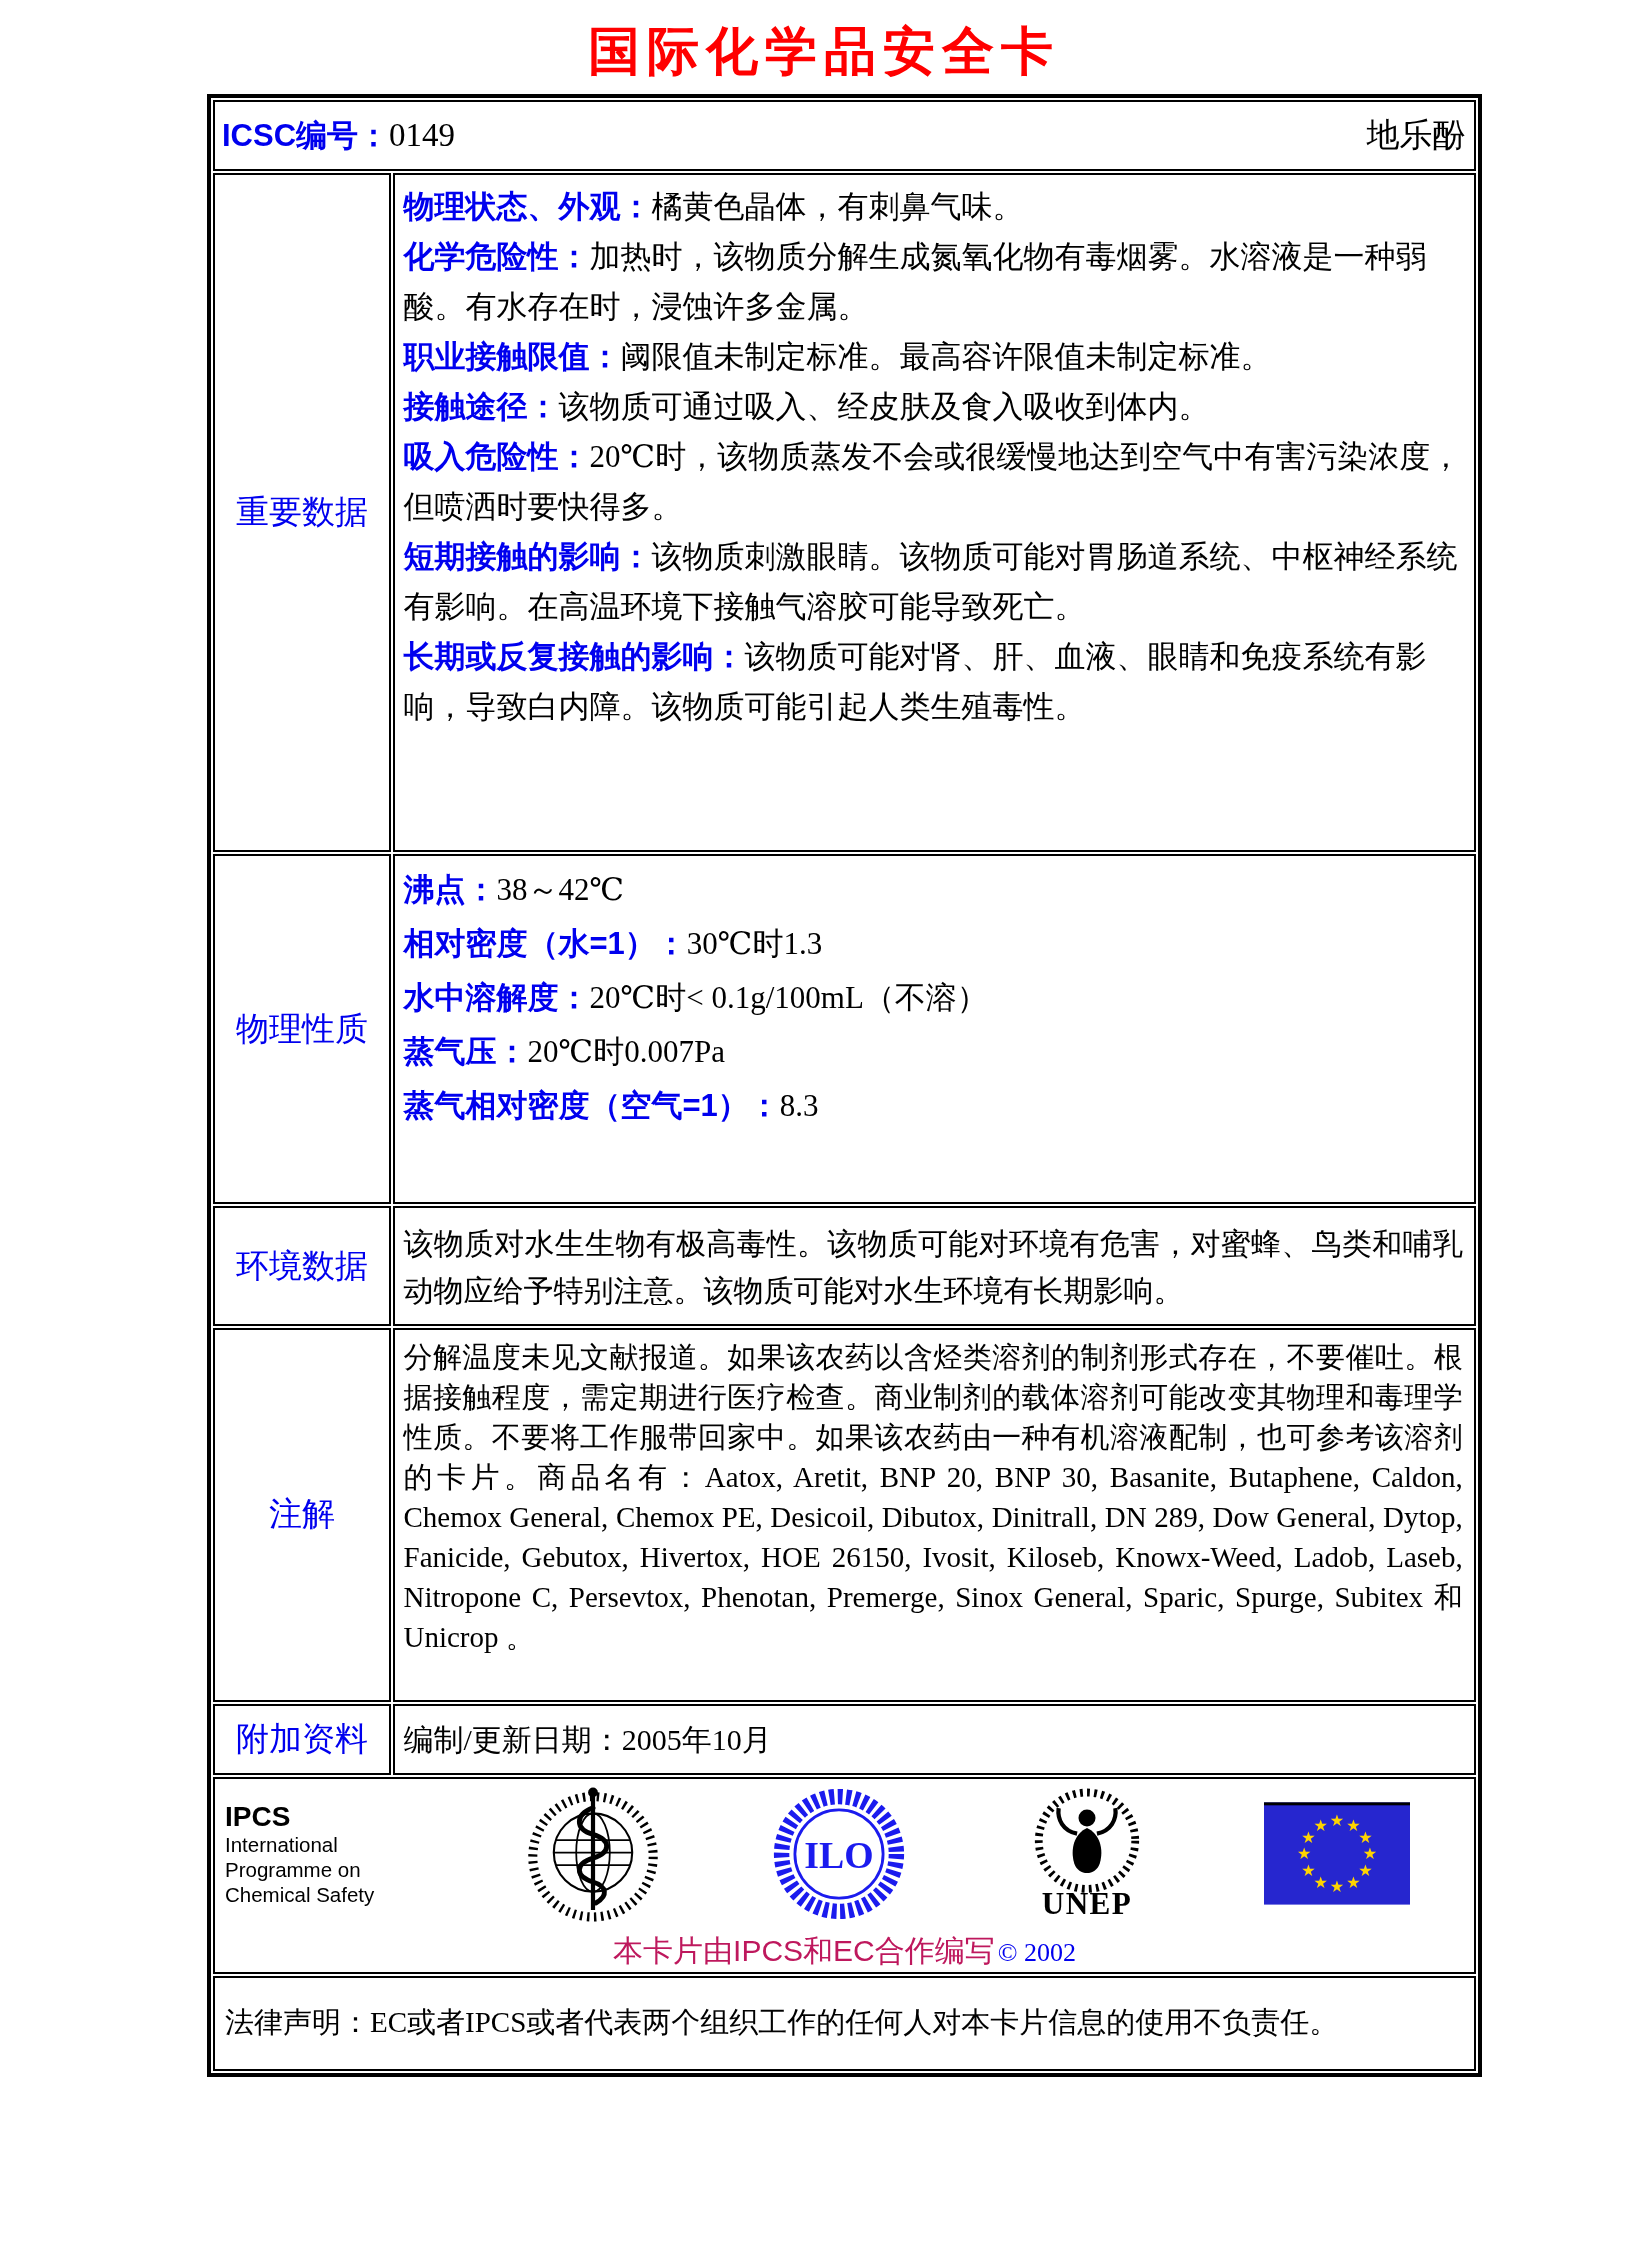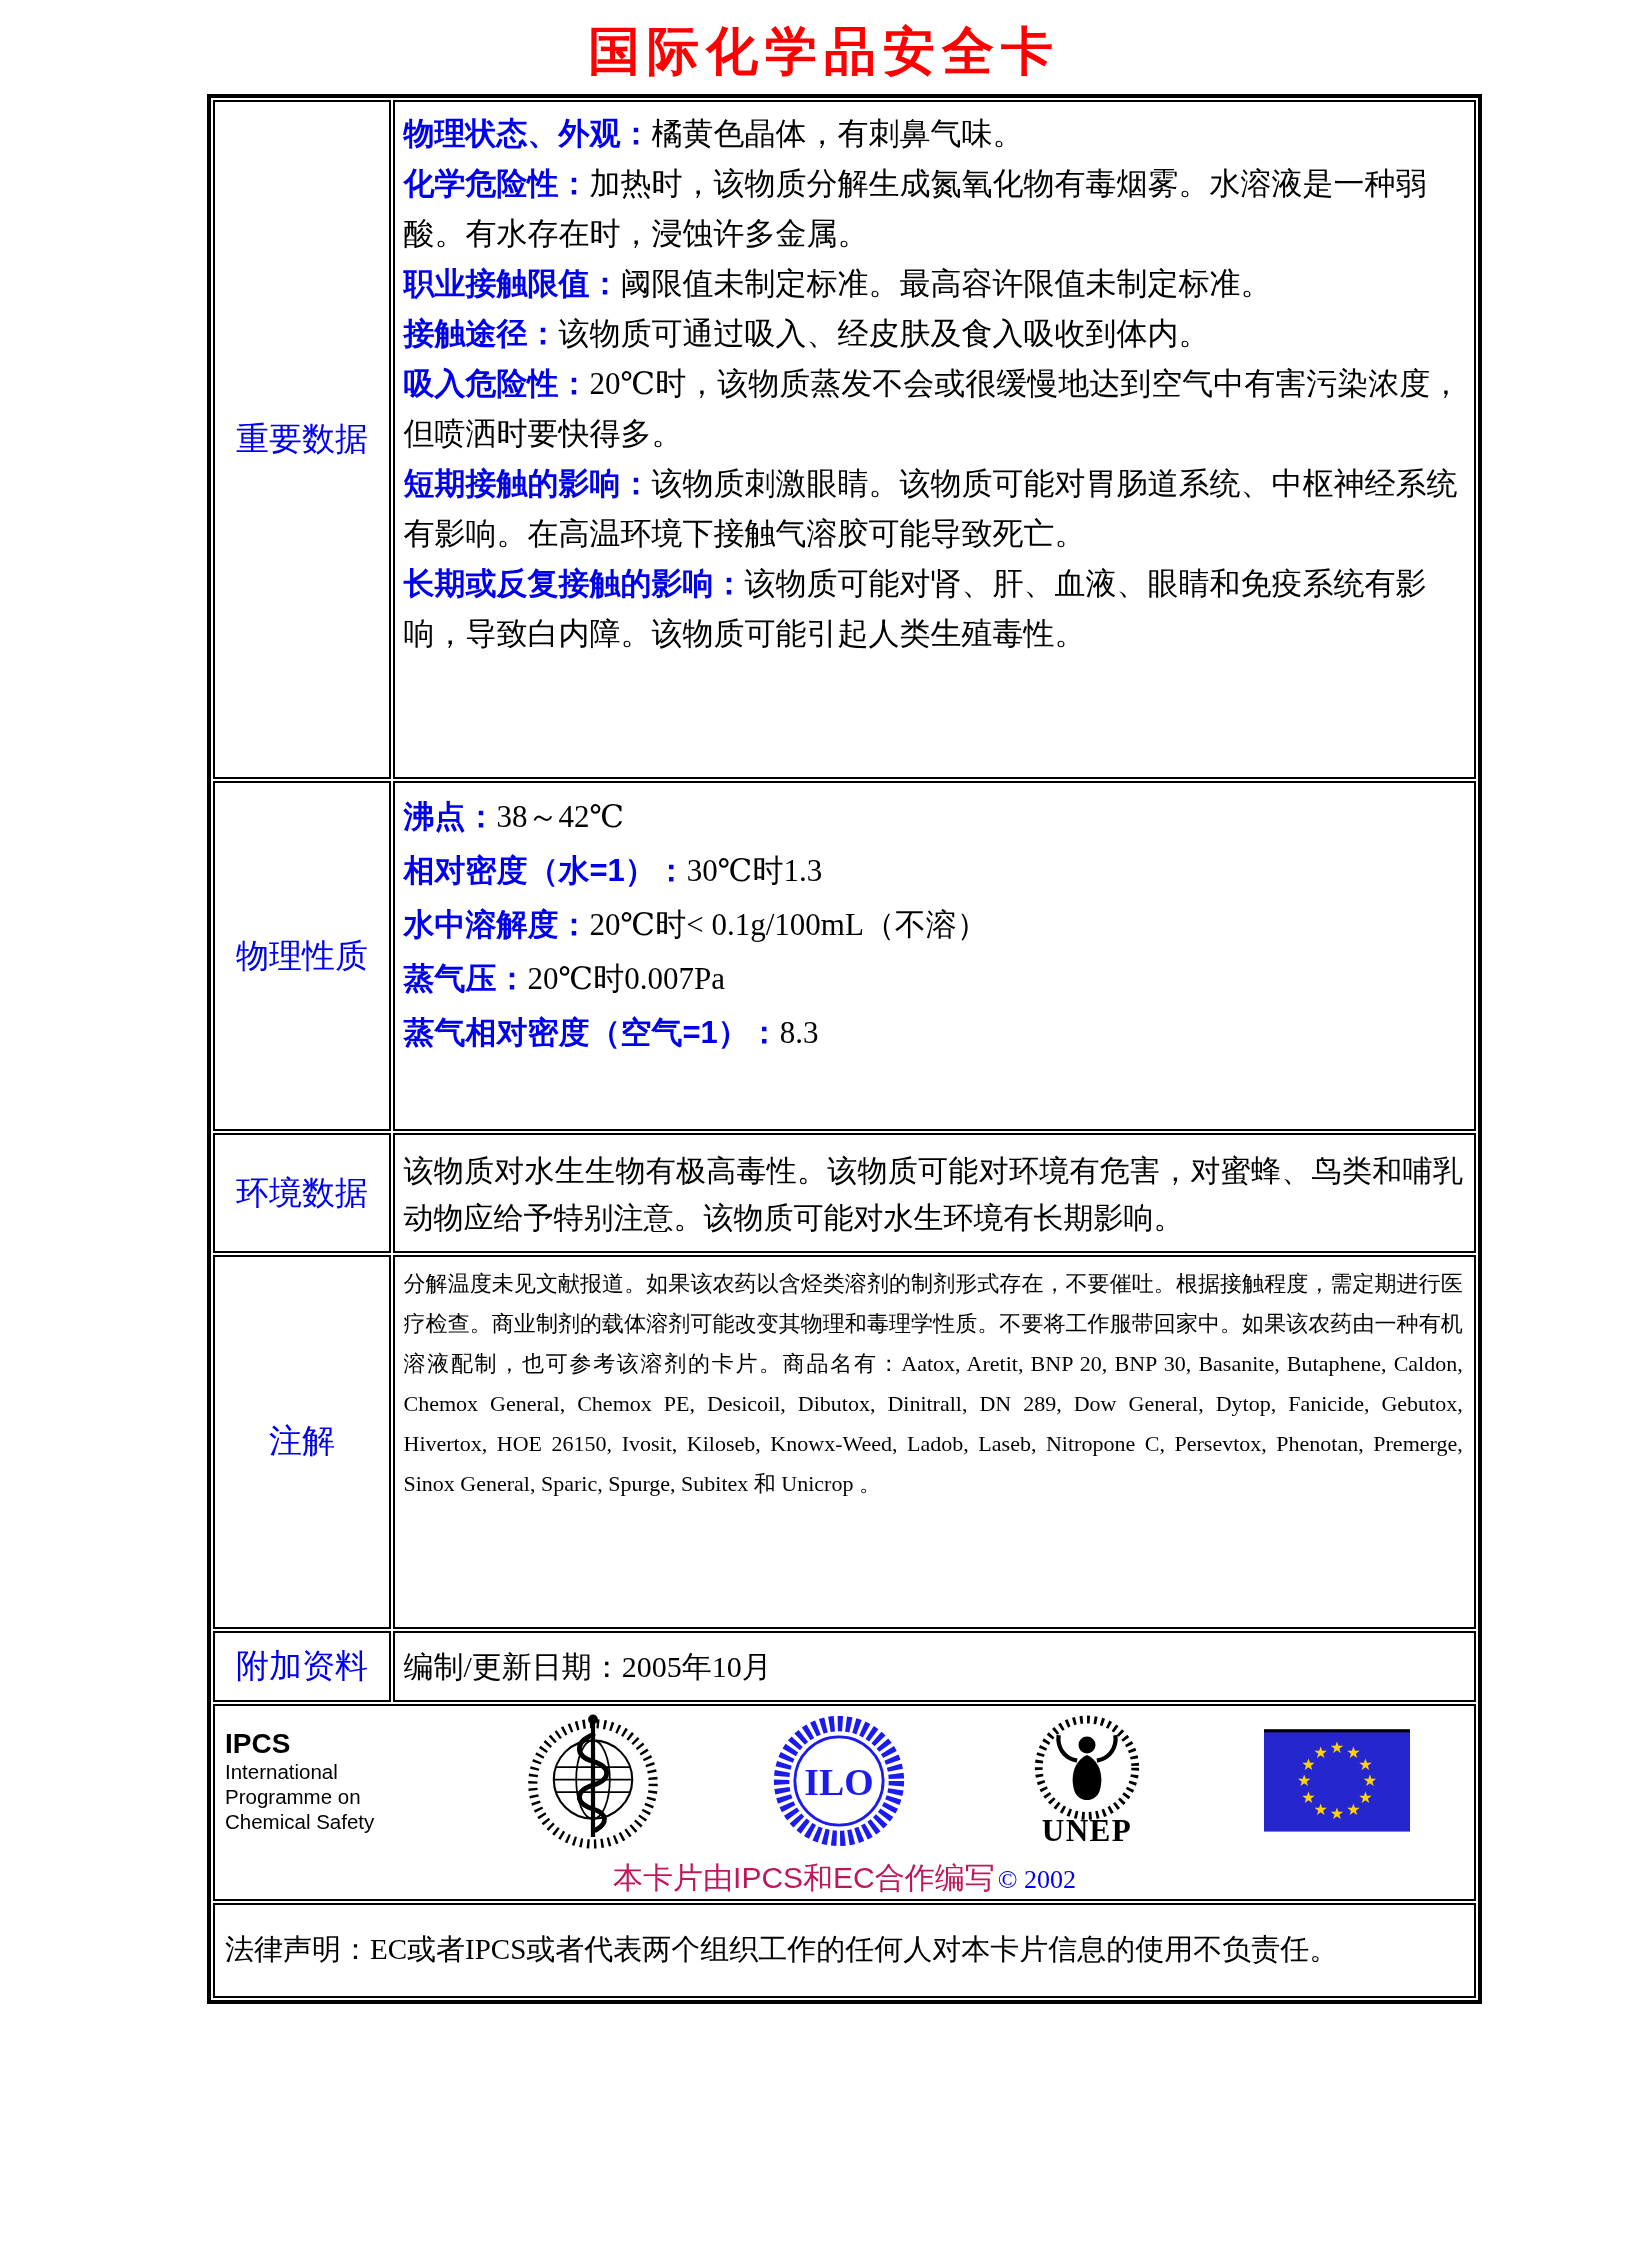--- a/index.html
+++ b/index.html
@@ -24,21 +24,21 @@
               font-weight:normal;color:#0000ee;font-size:33px;}
   
   td.content-cell{vertical-align:top;padding:7px 11.3px 5.7px 8.5px;font-size:31px;margin-left:29px;}
   td.r-important{height:662px;}
   td.r-important .kv{line-height:50px;}
   td.r-physical{height:334px;}
   td.r-physical .kv{line-height:54px;}
   .kv .k{font-family:"Liberation Sans","DejaVu Sans",sans-serif;font-weight:bold;color:#0000ee;}
   .kv .v{color:#000;}
   td.r-env{height:103px;vertical-align:middle;font-size:30px;line-height:47px;text-align:justify;}
-  td.r-notes{height:357px;font-size:22px;line-height:40px;text-align:justify;}
+  td.r-notes{height:357px;font-size:29px;line-height:40px;text-align:justify;}
   td.r-add{height:55px;vertical-align:middle;font-size:30px;}
   
   td.r-logos{height:178px;vertical-align:middle;margin-left:23px;}
   .logos-wrap{display:flex;flex-direction:column;justify-content:center;height:100%;}
   .logos-row{display:flex;align-items:center;justify-content:space-between;
              padding:4.2px 64px 0 10px;}
   .ipcs-block{font-family:"Liberation Sans","DejaVu Sans",sans-serif;color:#000;width:191px;}
   .ipcs-block .ipcs-name{font-weight:bold;font-size:28px;line-height:31px;}
   .ipcs-block .ipcs-line{font-size:20.5px;line-height:25px;}
   .credit-line{text-align:center;margin-top:7px;}
@@ -57,20 +57,30 @@
 
   <div class="title">国际化学品安全卡</div>
 
   <table class="card">
     <colgroup>
         <col class="c-label">
         <col>
       </colgroup>
 
     <tbody>
+        <tr>
+      <td class="header-cell" colspan="2">
+        <div class="header-row">
+          <div>
+            <span class="icsc-label">ICSC编号：</span><span>0149</span>
+          </div>
+          <div>地乐酚</div>
+        </div>
+      </td>
+    </tr>
 
     <tr>
       <td class="label-cell">重要数据</td>
       <td class="content-cell r-important">
 
           <div class="kv"><span class="k">物理状态、外观：</span><span class="v">橘黄色晶体，有刺鼻气味。</span></div>
 
           <div class="kv"><span class="k">化学危险性：</span><span class="v">加热时，该物质分解生成氮氧化物有毒烟雾。水溶液是一种弱酸。有水存在时，浸蚀许多金属。</span></div>
 
           <div class="kv"><span class="k">职业接触限值：</span><span class="v">阈限值未制定标准。最高容许限值未制定标准。</span></div>

